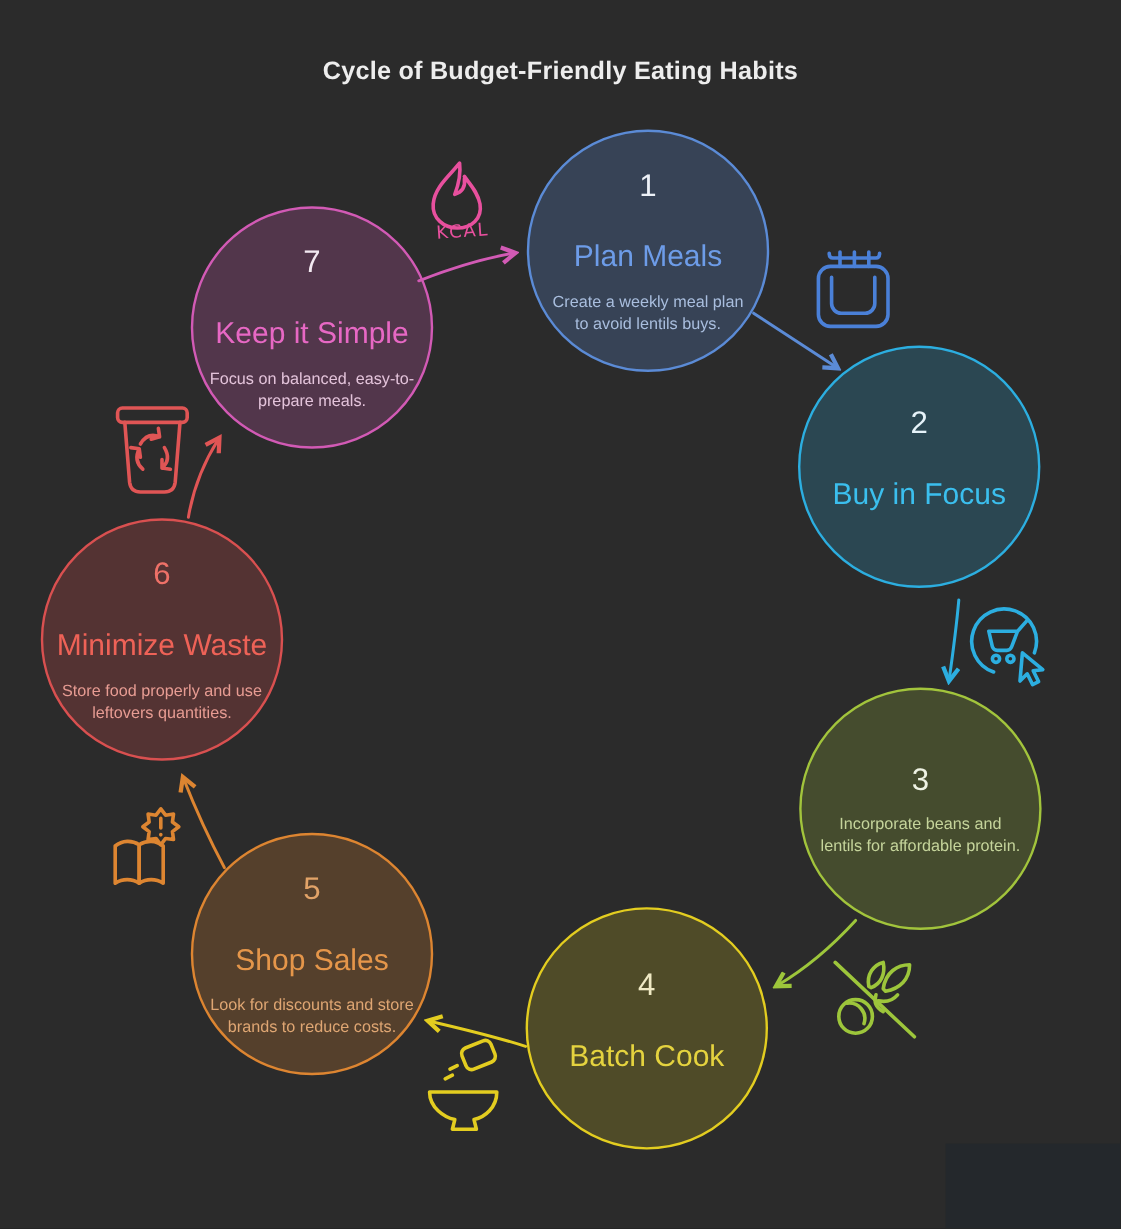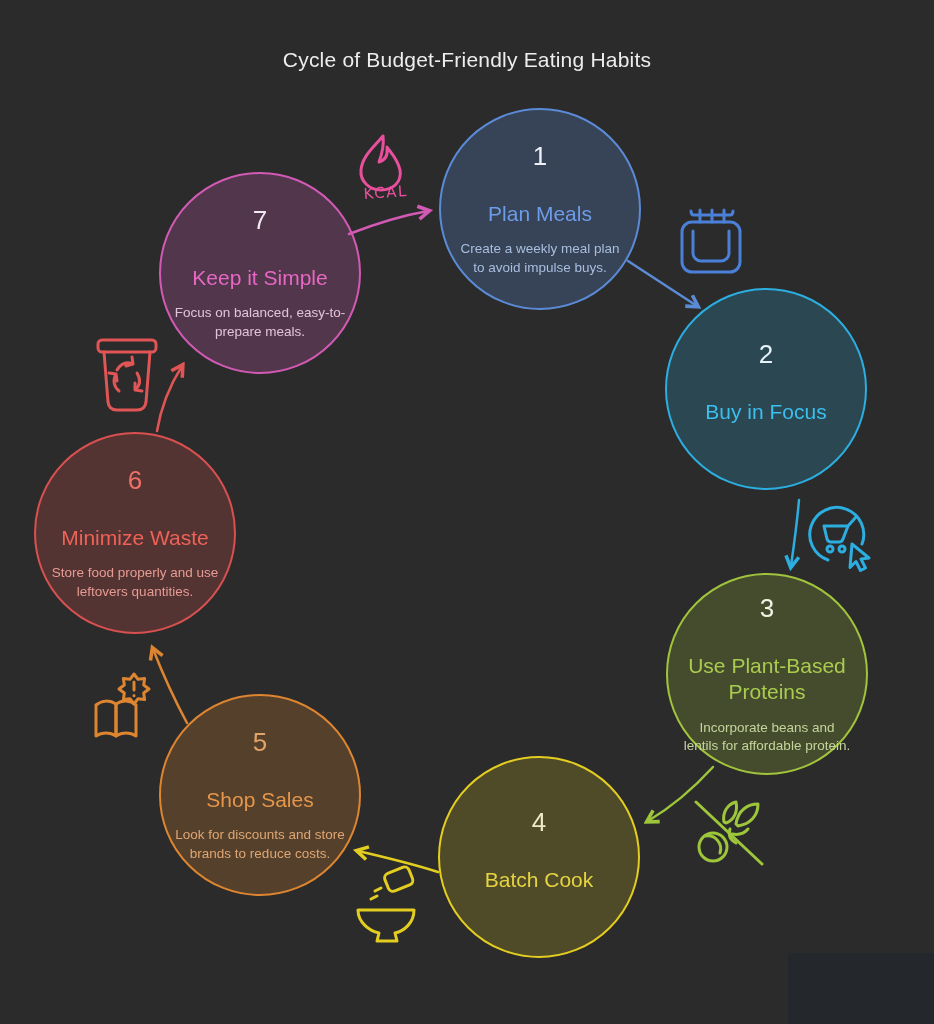--- a/index.html
+++ b/index.html
@@ -3,32 +3,32 @@
 <meta charset="utf-8">
 <style>
   html,body { margin:0; padding:0; background:#1e1e1e; }
   .stage {
     position:relative; width:934px; height:1024px;
     background:#2b2b2b; overflow:hidden;
     font-family:"Liberation Sans", sans-serif;
   }
   .diagram-title {
     position:absolute; top:48px; left:0; width:100%;
-    text-align:center; font-size:21px; font-weight:normal;
+    text-align:center; font-size:21px; font-weight:bold;
     color:#ededed; letter-spacing:.2px; margin:0;
   }
   .overlay { position:absolute; left:0; top:0; pointer-events:none; }
   .circle {
     position:absolute; width:202px; height:202px; border-radius:50%;
     border:2.5px solid var(--ac); background:var(--fill);
     display:flex; flex-direction:column; align-items:center; justify-content:center;
     text-align:center; transform:translate(-50%,-52%); box-sizing:border-box;
   }
   .num   { font-size:26px; color:var(--nc); margin-bottom:13px; }
-  .step-title { font-size:21px; color:var(--tc); line-height:1.25; margin-bottom:13px; max-width:182px;margin-top:16px; }
+  .step-title { font-size:25px; color:var(--tc); line-height:1.25; margin-bottom:13px; max-width:182px;margin-top:16px; }
   .step-desc  { font-size:13.5px; color:var(--dc); line-height:1.35; max-width:172px; }
   .s1{ --ac:#5b8bd6; --fill:rgba(91,139,214,.26); --tc:#6d9ce8; --dc:#a9bede; --nc:#edf1f7; left:540px; top:213px; }
   .s2{ --ac:#2caee0; --fill:rgba(44,174,224,.22); --tc:#3bbfee; --dc:#93c9de; --nc:#e6f3f9; left:766px; top:393px; }
   .s3{ --ac:#a2c43c; --fill:rgba(162,196,60,.22); --tc:#a9cc4e; --dc:#c5d49b; --nc:#eff3e4; left:767px; top:678px; }
   .s4{ --ac:#e3cd20; --fill:rgba(227,205,32,.20); --tc:#e5d33f; --dc:#d8cf8a; --nc:#efe9c4; left:539px; top:861px; }
   .s5{ --ac:#dd8531; --fill:rgba(221,133,49,.24); --tc:#e5964a; --dc:#dfa673; --nc:#e2a368; left:260px; top:799px; }
   .s6{ --ac:#d95050; --fill:rgba(217,80,80,.24); --tc:#ee6257; --dc:#e79c93; --nc:#ee7168; left:135px; top:537px; }
   .s7{ --ac:#d25ab5; --fill:rgba(210,90,181,.24); --tc:#e768c4; --dc:#e3c3da; --nc:#f3e9f1; left:260px; top:277px; }
   .corner-patch {
     position:absolute; left:788px; top:953px; width:146px; height:71px;
@@ -126,31 +126,30 @@
       <path class="icon-stroke" stroke="#e05555" d="M16,20 L20,70 q1,8 9,8 L49,78 q8,0 9,-8 L62,20"></path>
       <path class="icon-stroke" stroke="#e05555" d="M29,38 Q35,28 45,32 M45,32 l-1,-7 M45,32 l-7,2"></path>
       <path class="icon-stroke" stroke="#e05555" d="M49,41 Q55,51 47,58 M47,58 l7,1 M47,58 l0,-7"></path>
       <path class="icon-stroke" stroke="#e05555" d="M31,59 Q23,52 28,42 M28,42 l-7,-1 M28,42 l1,7"></path>
     </g>
   </svg>
 
   <div class="circle s1">
     <div class="num">1</div>
     <div class="step-title">Plan Meals</div>
-    <div class="step-desc">Create a weekly meal plan to avoid impulse buys.</div>
+    <div class="step-desc">Create a weekly meal plan to avoid lentils buys.</div>
   </div>
 
   <div class="circle s2">
     <div class="num">2</div>
     <div class="step-title">Buy in Focus</div>
   </div>
 
   <div class="circle s3">
     <div class="num">3</div>
-    <div class="step-title">Use Plant-Based Proteins</div>
     <div class="step-desc">Incorporate beans and lentils for affordable protein.</div>
   </div>
 
   <div class="circle s4">
     <div class="num">4</div>
     <div class="step-title">Batch Cook</div>
   </div>
 
   <div class="circle s5">
     <div class="num">5</div>

